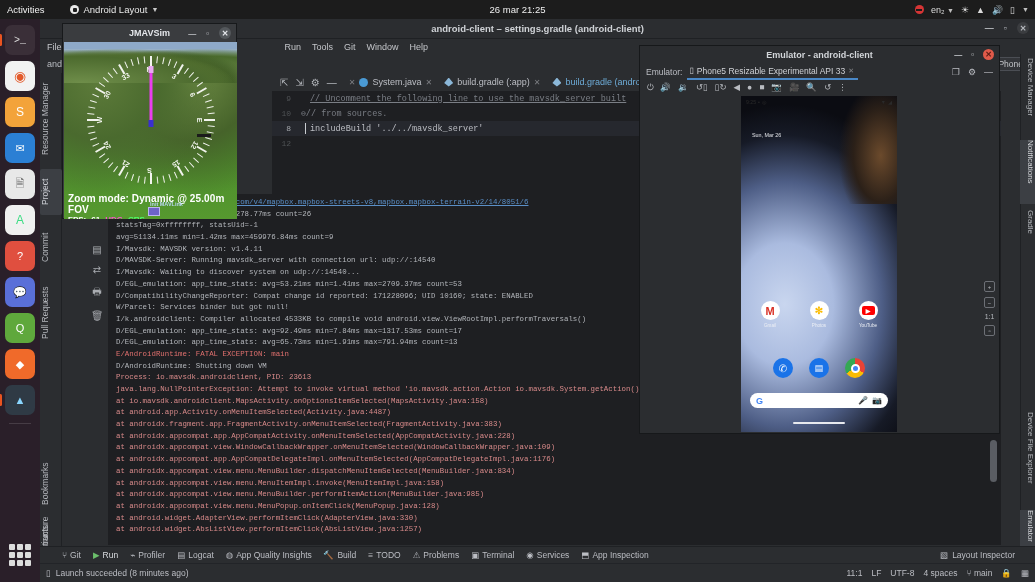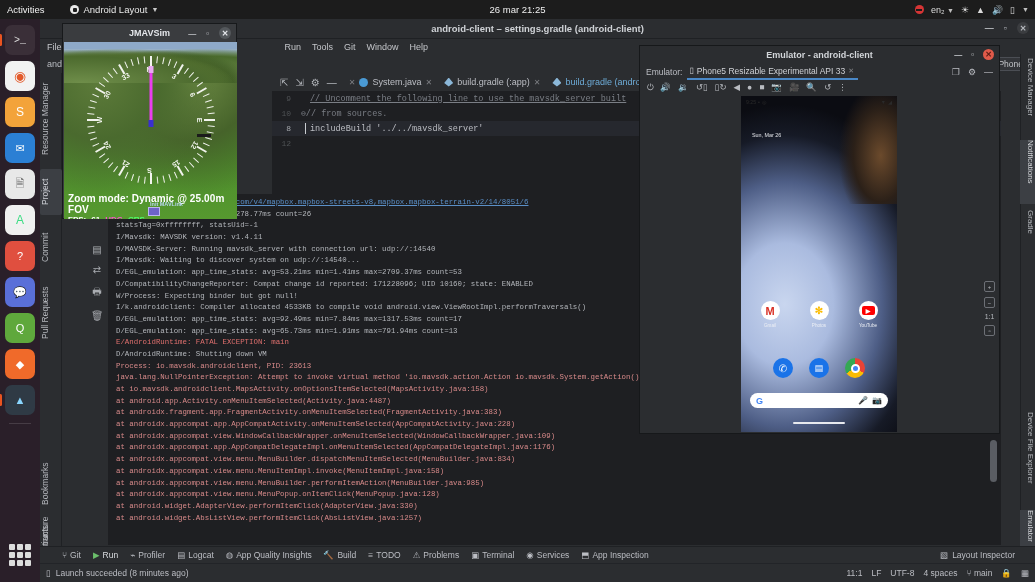--- a/index.html
+++ b/index.html
@@ -427,26 +427,27 @@
       <span>🖶</span>
       <span>🗑</span>
     </div>
 
     <div class="logcat">
       <div class="row">
         <span>request </span><span class="lk">https://api.mapbox.com/v4/mapbox.mapbox-streets-v8,mapbox.mapbox-terrain-v2/14/8051/6</span>
       </div>
       <div class="row">avg=36.19ms min=1.39ms max=278.77ms count=26</div>
       <div class="row">statsTag=0xffffffff, statsUid=-1</div>
+      <div class="row">avg=51134.11ms min=1.42ms max=459976.84ms count=9</div>
       <div class="row">I/Mavsdk: MAVSDK version: v1.4.11</div>
       <div class="row">D/MAVSDK-Server: Running mavsdk_server with connection url: udp://:14540</div>
       <div class="row">I/Mavsdk: Waiting to discover system on udp://:14540...</div>
       <div class="row">D/EGL_emulation: app_time_stats: avg=53.21ms min=1.41ms max=2709.37ms count=53</div>
       <div class="row">D/CompatibilityChangeReporter: Compat change id reported: 171228096; UID 10160; state: ENABLED</div>
-      <div class="row">W/Process: Expecting binder but got null!</div>
+      <div class="row">W/Parcel: Services binder but got null!</div>
       <div class="row">I/k.androidclient: Compiler allocated 4533KB to compile void android.view.ViewRootImpl.performTraversals()</div>
       <div class="row">D/EGL_emulation: app_time_stats: avg=92.49ms min=7.84ms max=1317.53ms count=17</div>
       <div class="row">D/EGL_emulation: app_time_stats: avg=65.73ms min=1.91ms max=791.94ms count=13</div>
       <div class="row errh">E/AndroidRuntime: FATAL EXCEPTION: main</div>
       <div class="row">D/AndroidRuntime: Shutting down VM</div>
       <div class="row err">    Process: io.mavsdk.androidclient, PID: 23613</div>
       <div class="row err">    java.lang.NullPointerException: Attempt to invoke virtual method 'io.mavsdk.action.Action io.mavsdk.System.getAction()' on </div>
       <div class="row err">        at io.mavsdk.androidclient.MapsActivity.onOptionsItemSelected(MapsActivity.java:158)</div>
       <div class="row err">        at android.app.Activity.onMenuItemSelected(Activity.java:4487)</div>
       <div class="row err">        at androidx.fragment.app.FragmentActivity.onMenuItemSelected(FragmentActivity.java:383)</div>

